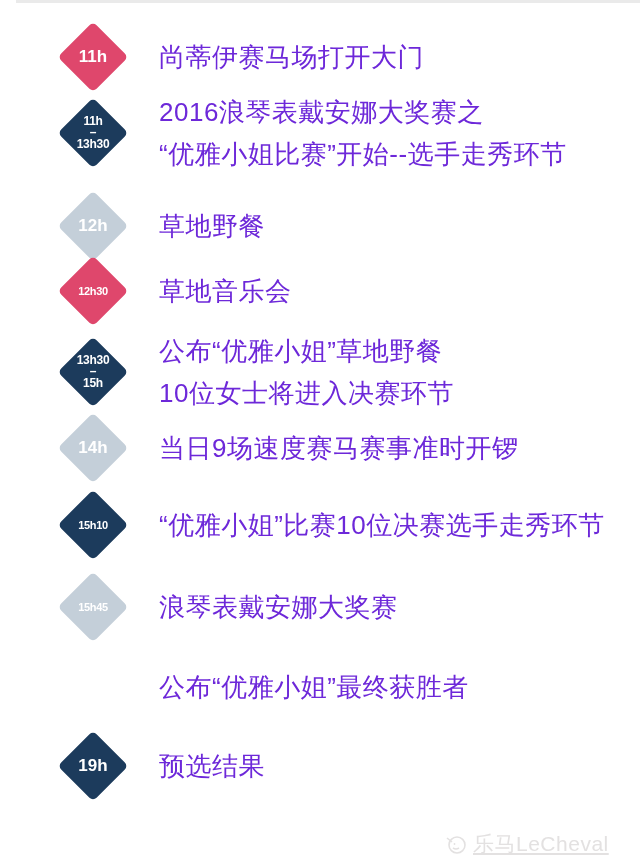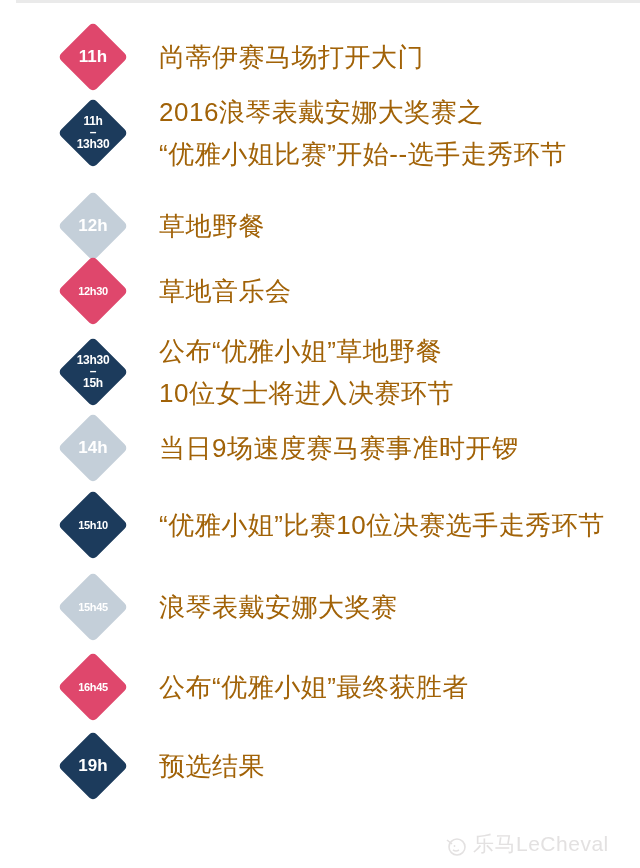--- a/index.html
+++ b/index.html
@@ -65,33 +65,34 @@
     white-space: pre-line;
   }
   .ts-lg { font-size: 17px; }
   .ts-md { font-size: 11px; letter-spacing: -0.3px; }
   .ts-2l { font-size: 12px; line-height: 0.95; letter-spacing: -0.3px; }
   .row-text {
     margin-left: 143px;
     font-size: 26px;
     line-height: 42px;
     letter-spacing: 0.5px;
-    color: #a16207;
+    color: #6d28d9;
     white-space: pre-line;
   }
   .watermark {
     position: absolute;
     left: 428px;
     top: 830px;
     display: flex;
-    align-items: flex-end;
+    align-items: center;
     gap: 5px;
     color: #e3e1e1;
     font-size: 21px;
     letter-spacing: 0.5px;
+    text-decoration: underline;
   }
   .wm-icon { width: 24px; height: 24px; flex: 0 0 auto; }
 </style>
 </head>
 <body>
 
 <div class="canvas">
   <div class="top-strip"></div>
 
   <div class="row" style="top:7px">
@@ -158,24 +159,20 @@
 
   <div class="row" style="top:557px">
     <div class="badge">
       <div class="diamond lightblue"></div>
       <div class="badge-time ts-md">15h45</div>
     </div>
     <div class="row-text">浪琴表戴安娜大奖赛</div>
   </div>
 
   <div class="row" style="top:637px">
-    <div class="badge">
-      <div class="diamond pink"></div>
-      <div class="badge-time ts-md">16h45</div>
-    </div>
     <div class="row-text">公布“优雅小姐”最终获胜者</div>
   </div>
 
   <div class="row" style="top:716px">
     <div class="badge">
       <div class="diamond navy"></div>
       <div class="badge-time ts-lg">19h</div>
     </div>
     <div class="row-text">预选结果</div>
   </div>

